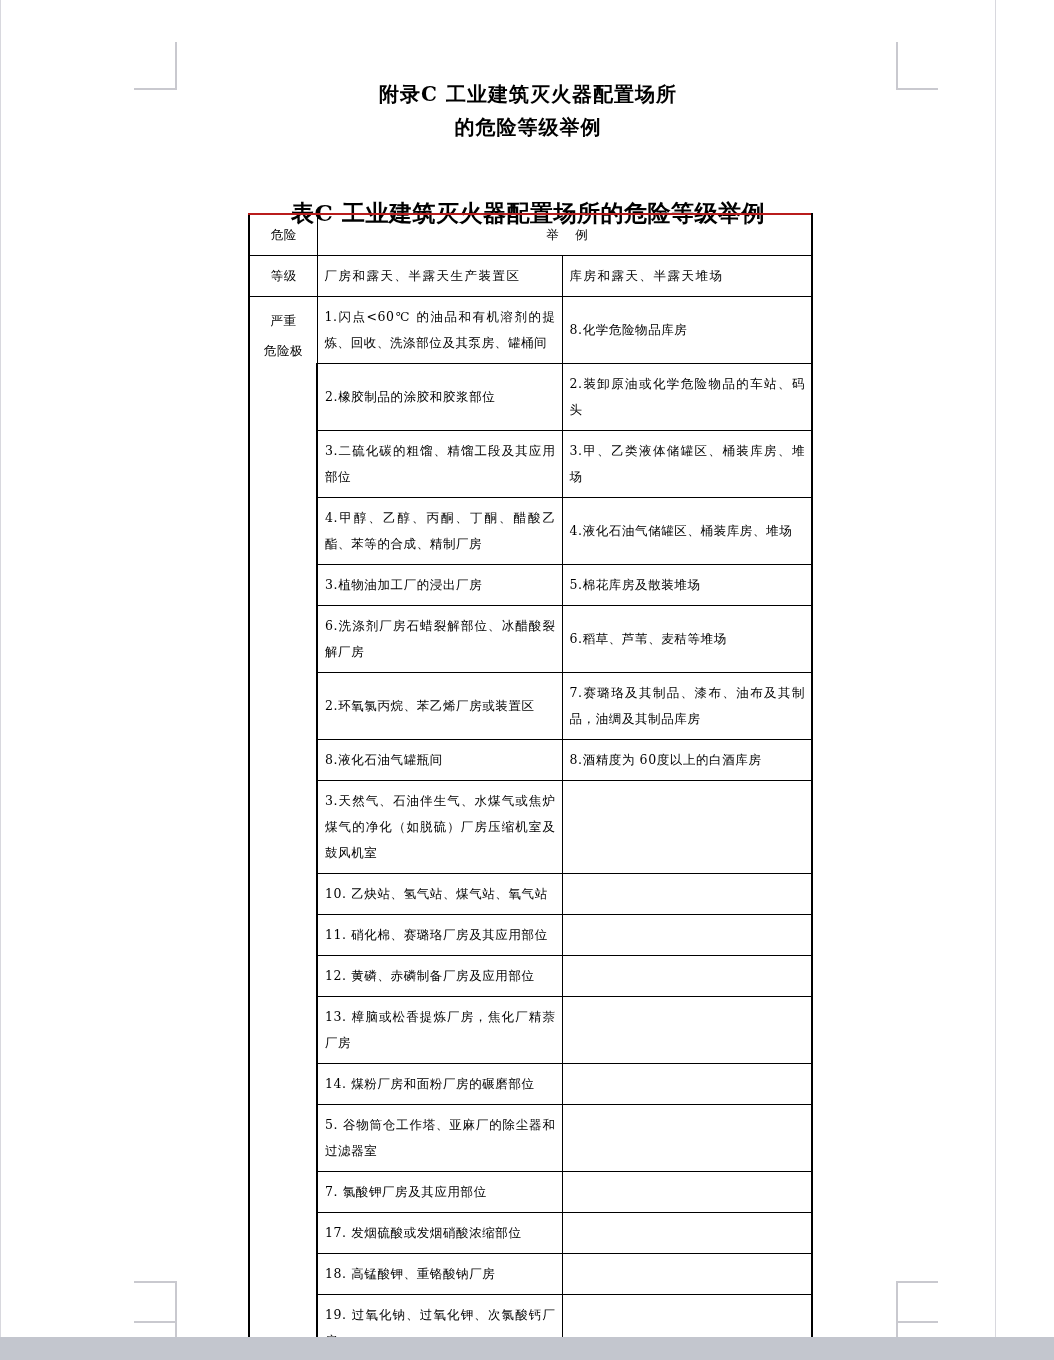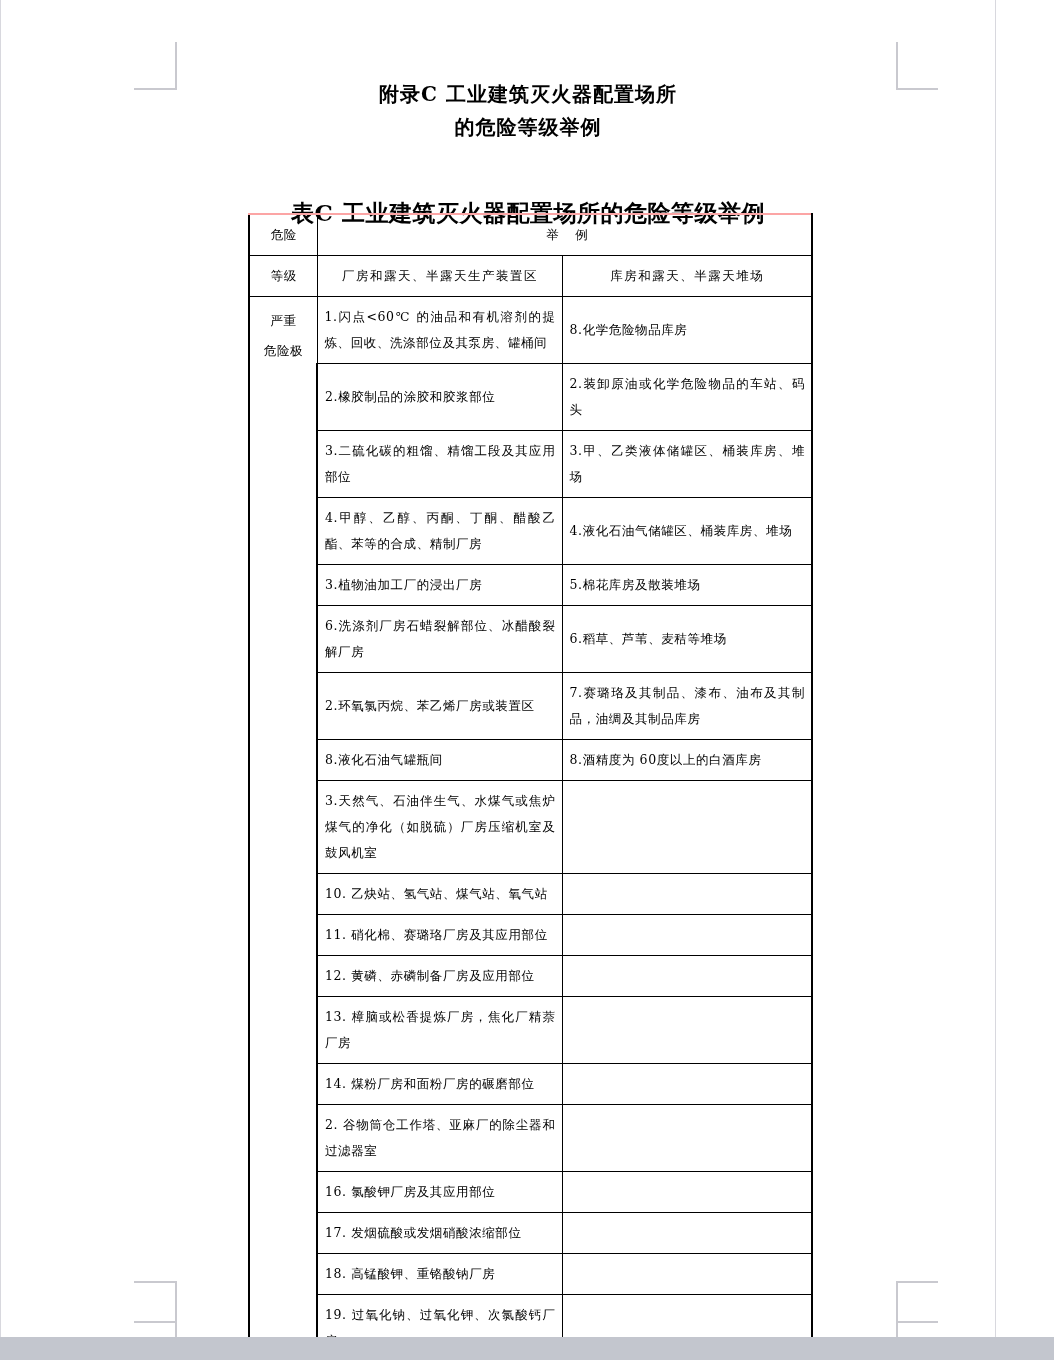--- a/index.html
+++ b/index.html
@@ -133,31 +133,31 @@
   }
   td.grade-head {
     text-align: center;
   }
   td.example-head {
     text-align: center;
     padding-left: 12px;
   }
   td.example-head .sp { display: inline-block; width: 16px; }
   td.sub-head {
-    text-align: center;
+    text-align: left;
     letter-spacing: 1.5px;
   }
   td.body-cell {
     text-align: justify;
     text-justify: inter-ideograph;
   }
   td.empty-cell { }
 
   
-  .hazard-table tr:first-child td { border-top: 2px solid #fca5a5; }
+  .hazard-table tr:first-child td { border-top: 2px solid #b91c1c; }
   .hazard-table td:first-child { border-left: 2px solid #000; }
   .hazard-table td:last-child { border-right: 2px solid #000; }
   .hazard-table tr:last-child td { border-bottom: 2px solid #000; }
 </style>
 </head>
 <body>
 
 <div class="page-sheet">
 
   <div class="crop crop-tl">
@@ -273,26 +273,26 @@
         <td class="body-cell">13.  樟脑或松香提炼厂房，焦化厂精萘厂房</td>
         <td class="body-cell empty-cell"></td>
       </tr>
 
       <tr>
         <td class="body-cell">14.  煤粉厂房和面粉厂房的碾磨部位</td>
         <td class="body-cell empty-cell"></td>
       </tr>
 
       <tr>
-        <td class="body-cell">2.  谷物筒仓工作塔、亚麻厂的除尘器和过滤器室</td>
-        <td class="body-cell empty-cell"></td>
-      </tr>
-
-      <tr>
-        <td class="body-cell">16.  氯酸钾厂房及其应用部位</td>
+        <td class="body-cell">5.  谷物筒仓工作塔、亚麻厂的除尘器和过滤器室</td>
+        <td class="body-cell empty-cell"></td>
+      </tr>
+
+      <tr>
+        <td class="body-cell">7.  氯酸钾厂房及其应用部位</td>
         <td class="body-cell empty-cell"></td>
       </tr>
 
       <tr>
         <td class="body-cell">17.  发烟硫酸或发烟硝酸浓缩部位</td>
         <td class="body-cell empty-cell"></td>
       </tr>
 
       <tr>
         <td class="body-cell">18.  高锰酸钾、重铬酸钠厂房</td>

